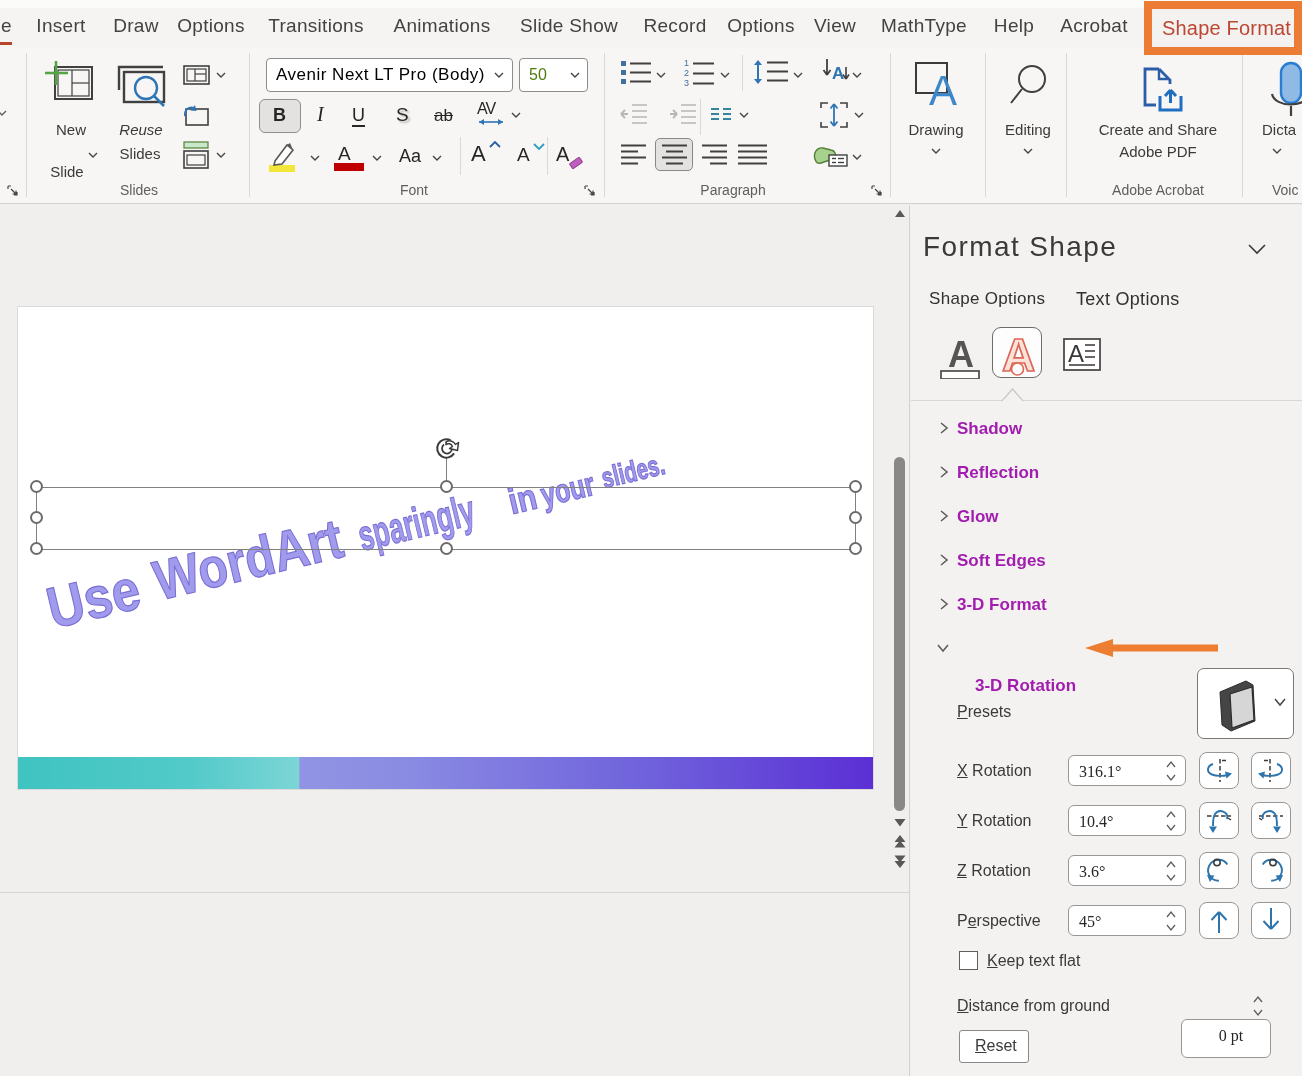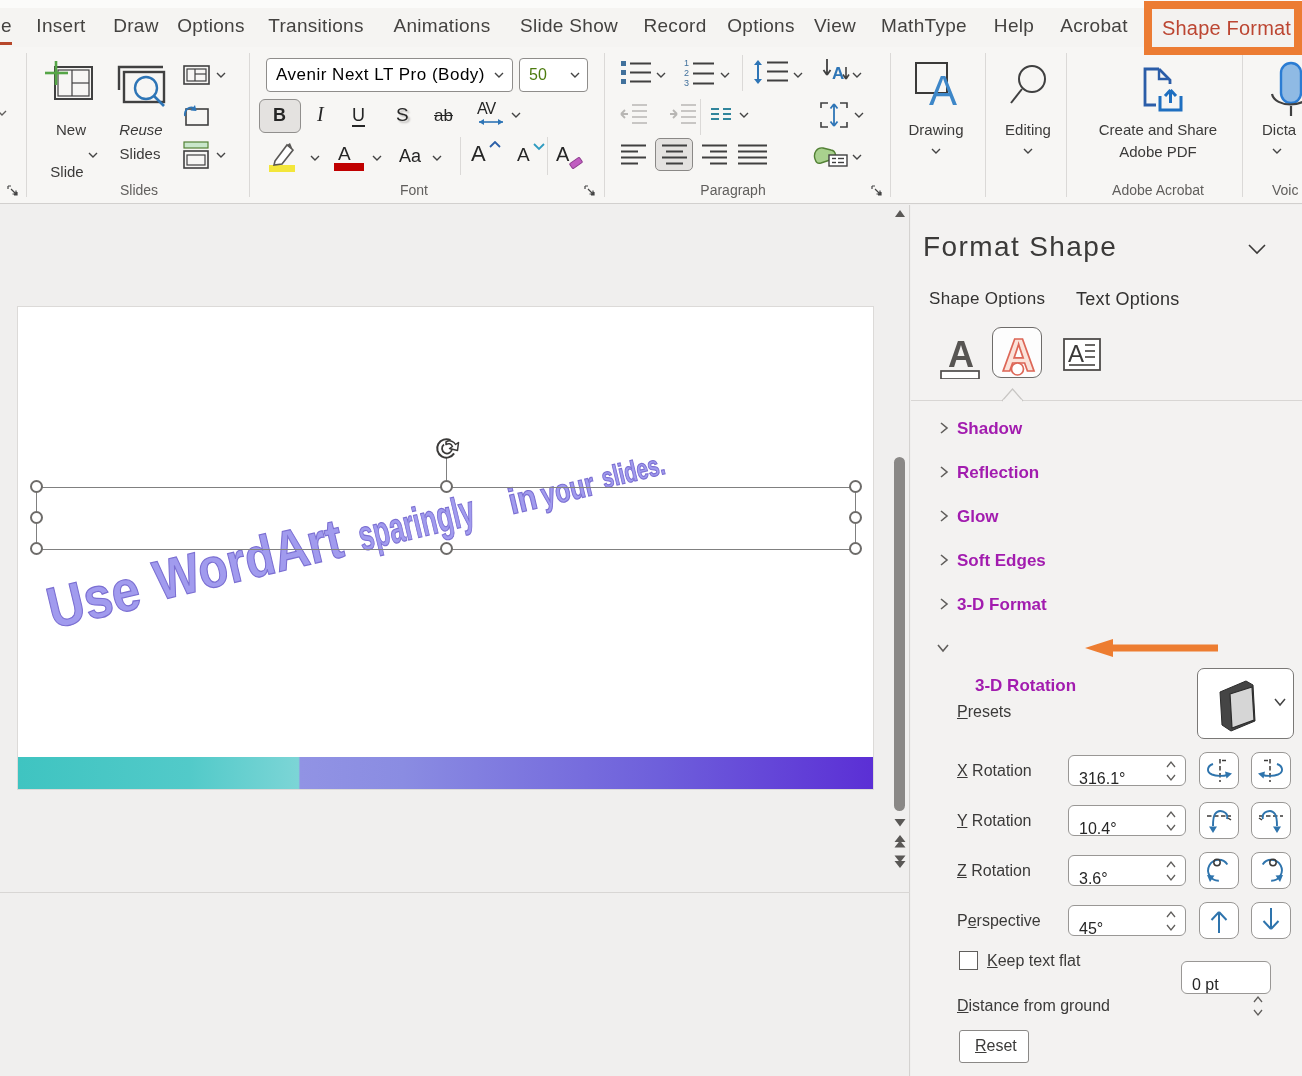--- a/index.html
+++ b/index.html
@@ -24,21 +24,21 @@
   #gradbar { position:absolute; left:0px; top:450px; width:855px; height:32px;
      background:linear-gradient(to right, #3fc4c1 0%, #52cac9 20%, #7cd5d6 32.8%, #9193e4 33%, #8a8ce2 45%, #6e5fdb 75%, #5b2fd5 100%); }
   #hline892 { left:0; top:892px; width:910px; height:1px; background:#d8d6d4; }
   
   .selline { position:absolute; background:#808080; }
   .handle { position:absolute; width:13px; height:13px; border:2px solid #6e6c6a; border-radius:50%; background:#fff; }
   
   #panel { left:911px; top:205px; width:391px; height:871px; background:#f3f2f1; }
   .plabel { position:absolute; font-size:16px; color:#3b3a39; white-space:nowrap; }
   .sect { position:absolute; font-size:17px; font-weight:bold; color:#a21caf; white-space:nowrap; }
-  .inp { position:absolute; height:31px; background:#fff; border:1px solid #999795; border-radius:6px; font-size:16px; color:#262626; padding:14px 0 0 10px; }
+  .inp { position:absolute; height:31px; background:#fff; border:1px solid #999795; border-radius:6px; font-size:16px; color:#262626; padding:7px 0 0 10px;font-family:Liberation Serif, serif; }
   .ibtn { position:absolute; width:40px; height:37px; background:#fff; border:1px solid #999795; border-radius:8px; }
   .u { text-decoration:underline; }
 </style>
 </head>
 <body>
 <div class="abs" style="left:0;top:0;width:1302px;height:8px;background:#fbfbfa;"></div>
 <div class="abs" id="tabbar">
   <span class="tab" style="left:1px;">e</span>
   <span class="tab" style="left:61px;transform:translateX(-50%);">Insert</span>
   <span class="tab" style="left:136px;transform:translateX(-50%);">Draw</span>
@@ -529,21 +529,21 @@
     <path d="M14,27 V6 M14,6 l-7.5,8 M14,6 l7.5,8" fill="none" stroke="#2e74ad" stroke-width="2"></path>
   </svg>
   <svg style="position:absolute;left:346px;top:701px;" width="28" height="29" viewBox="0 0 28 29">
     <path d="M14,2 V23 M14,23 l-7.5,-8 M14,23 l7.5,-8" fill="none" stroke="#2e74ad" stroke-width="2"></path>
   </svg>
 
   <div style="position:absolute;left:48px;top:746px;width:19px;height:19px;background:#fff;border:1px solid #605e5c;"></div>
   <div class="plabel" style="left:76px;top:747px;"><span class="u">K</span>eep text flat</div>
 
   <div class="plabel" style="left:46px;top:792px;"><span class="u">D</span>istance from ground</div>
-  <div class="inp" style="left:270px;top:756px;width:90px;height:33px;">0 pt</div>
+  <div class="inp" style="left:270px;top:814px;width:90px;height:39px;text-align:center;">0 pt</div>
   <svg style="position:absolute;left:340px;top:789px;" width="14" height="24">
       <polyline points="3,8 7,3 11,8" fill="none" stroke="#605e5c" stroke-width="1.3"></polyline>
       <polyline points="3,16 7,21 11,16" fill="none" stroke="#605e5c" stroke-width="1.3"></polyline>
     </svg>
 
   <div style="position:absolute;left:48px;top:825px;width:70px;height:33px;background:#fff;border:1px solid #8a8886;border-radius:3px;"></div>
   <div class="plabel" style="left:64px;top:832px;"><span class="u">R</span>eset</div>
 </div>
 <div class="abs" id="sfbox">
     <span id="sftext">Shape Format</span>

